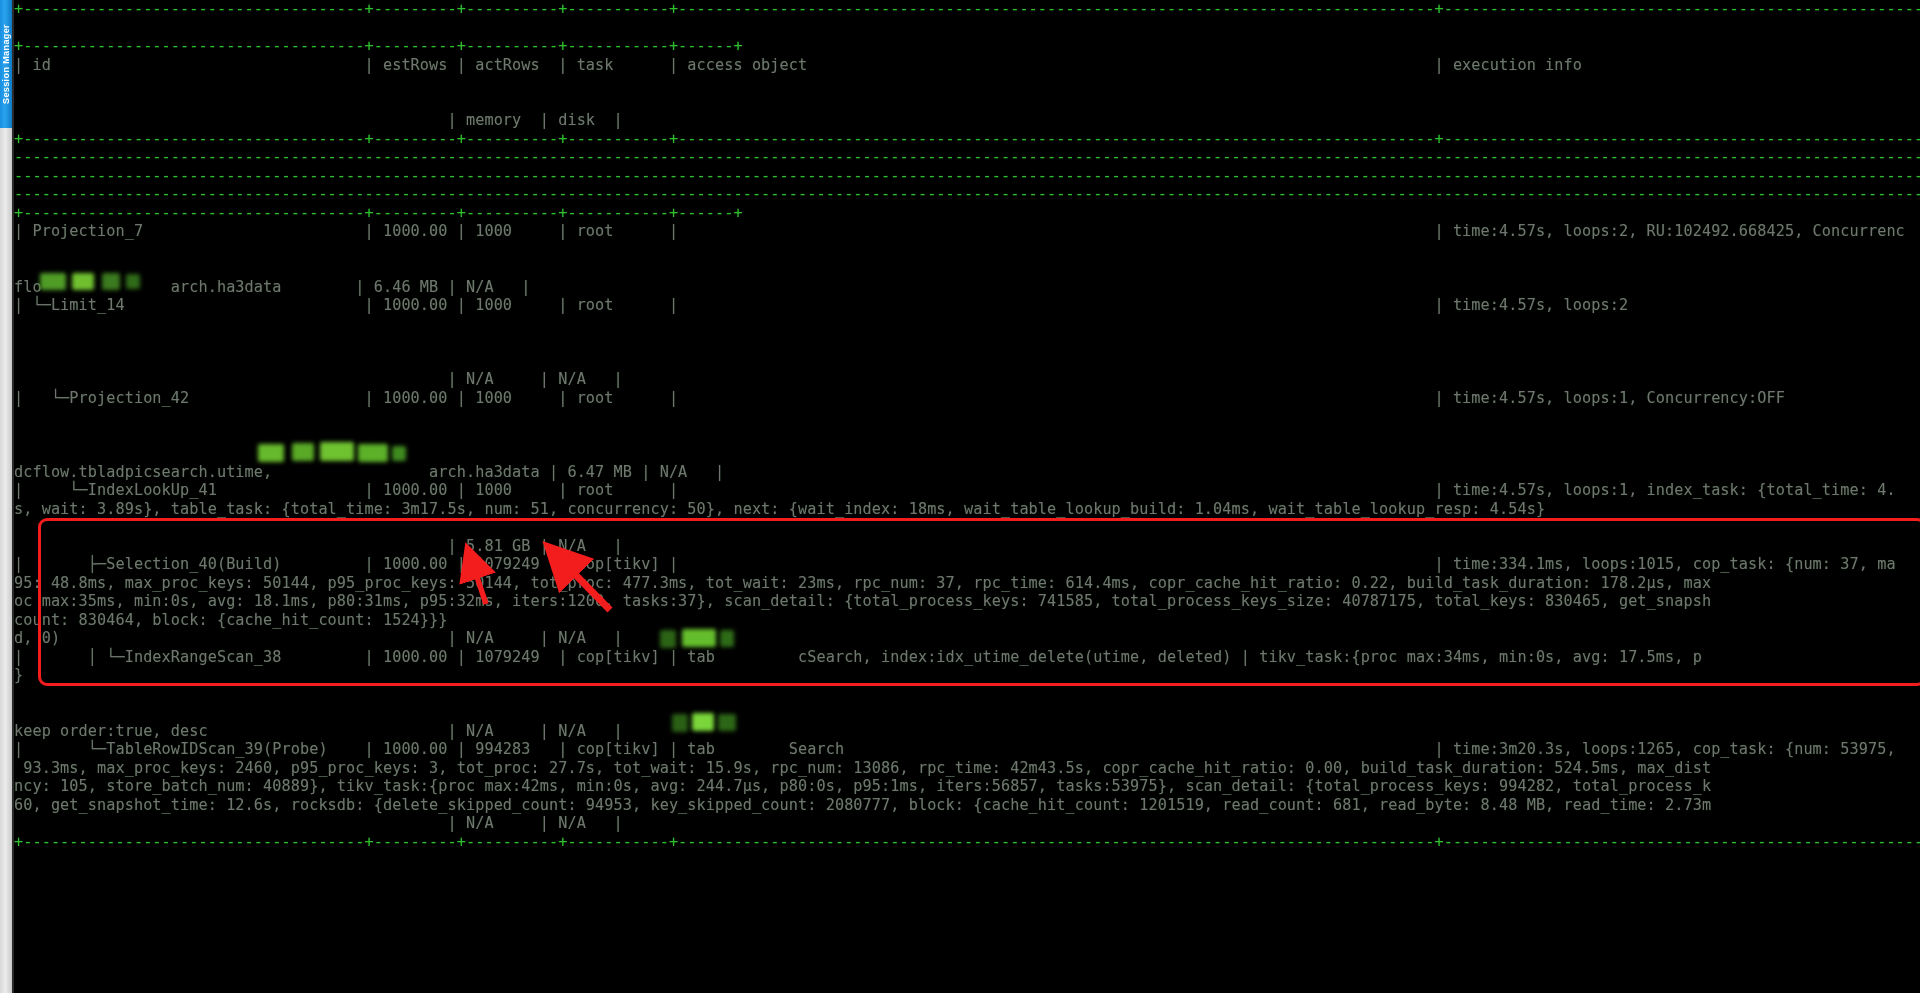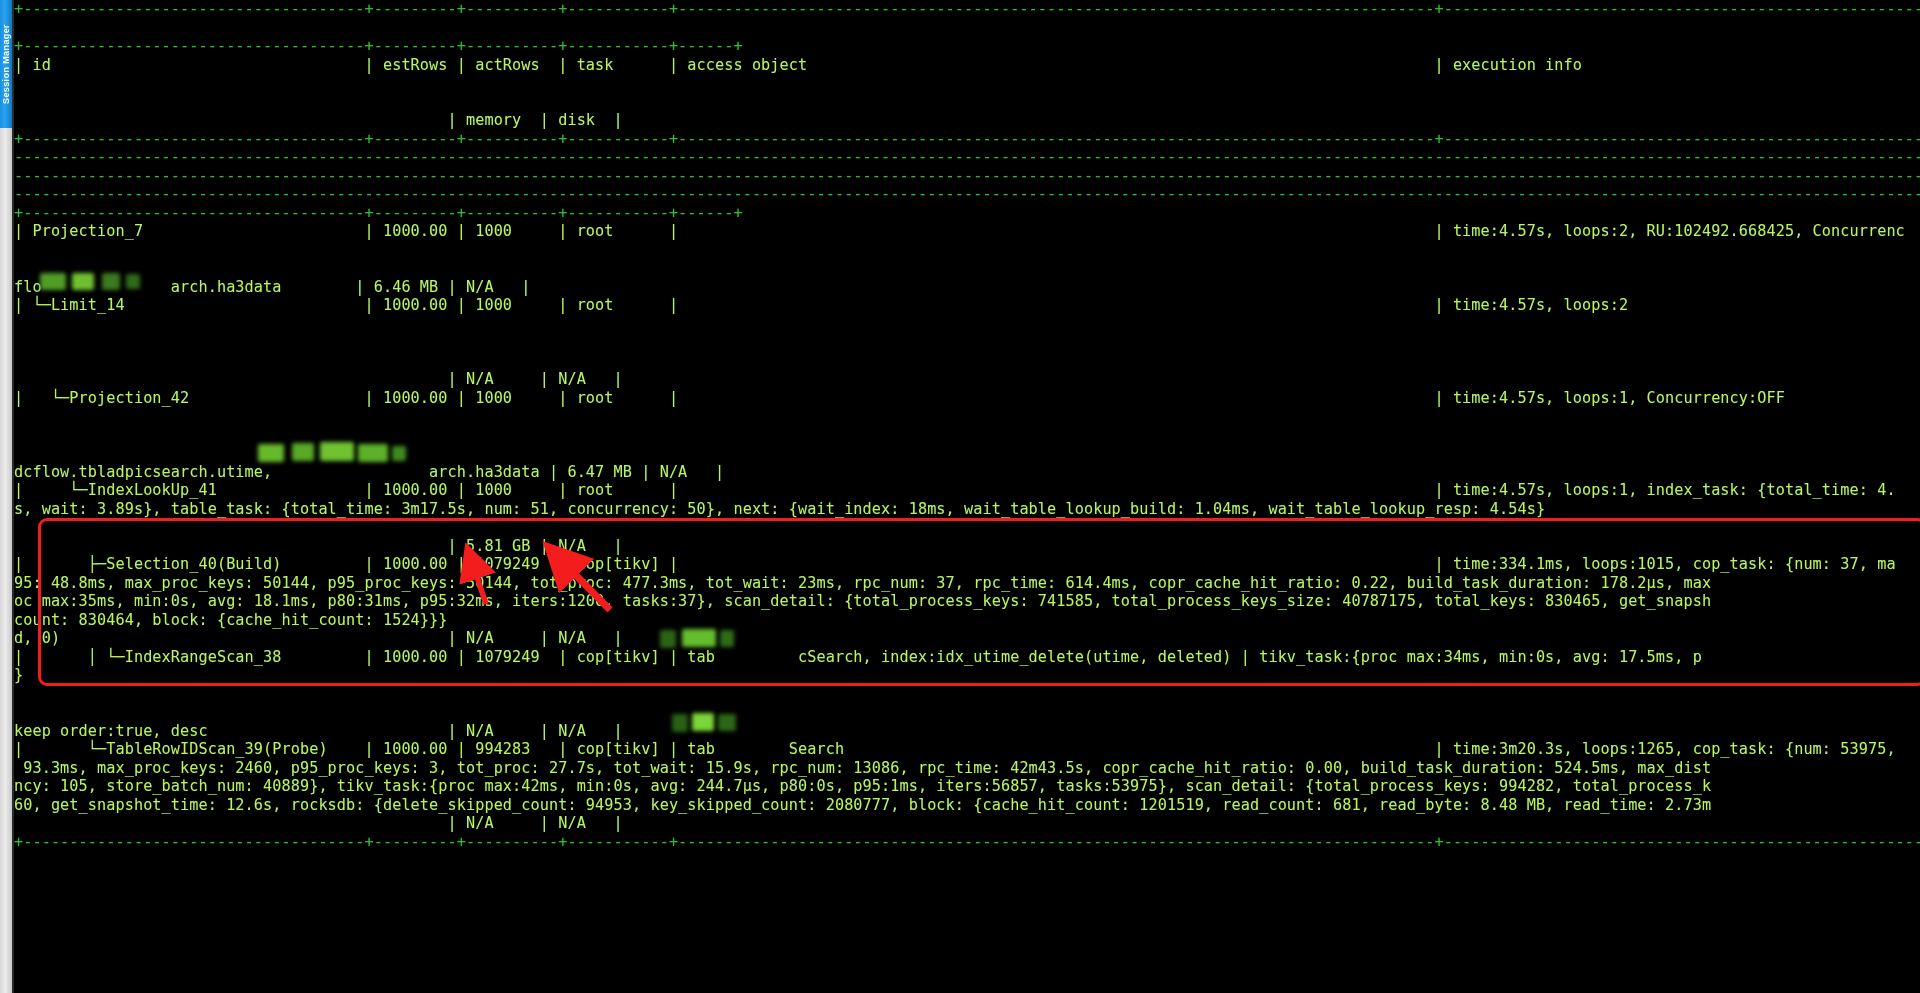--- a/index.html
+++ b/index.html
@@ -68,21 +68,21 @@
     color: #2ee02e;
     white-space: pre;
     letter-spacing: 0.08px;
     z-index: 10;
     overflow: hidden;
   }
   #term .ln {
     display: block;
     height: 18.5px;
     white-space: pre;
-    color: #bef264;
+    color: #737373;
     text-shadow: 0 0 1px rgba(46,224,46,0.28);
   }
   #term .ln.rule { color: #2fbe2f; }
 
   
   .blob {
     position: absolute;
     z-index: 22;
     border-radius: 2px;
     filter: blur(2.2px);

